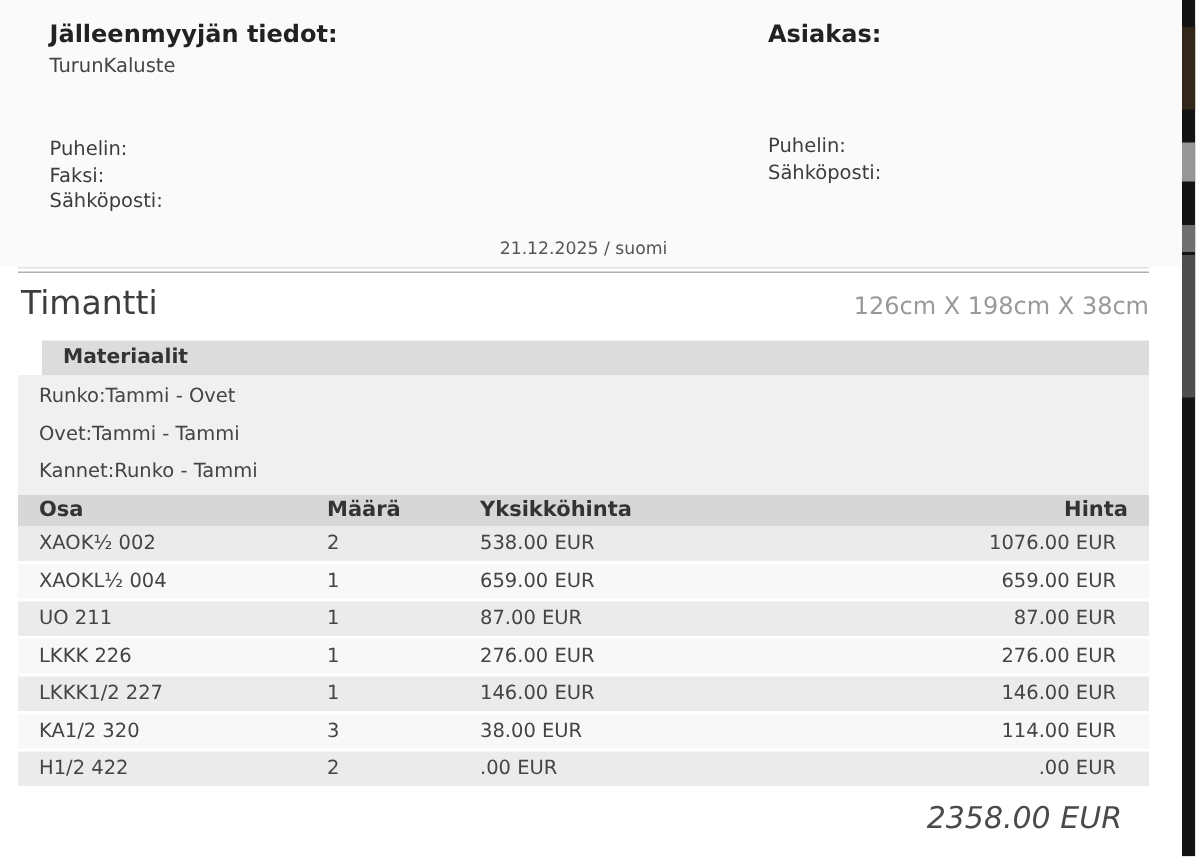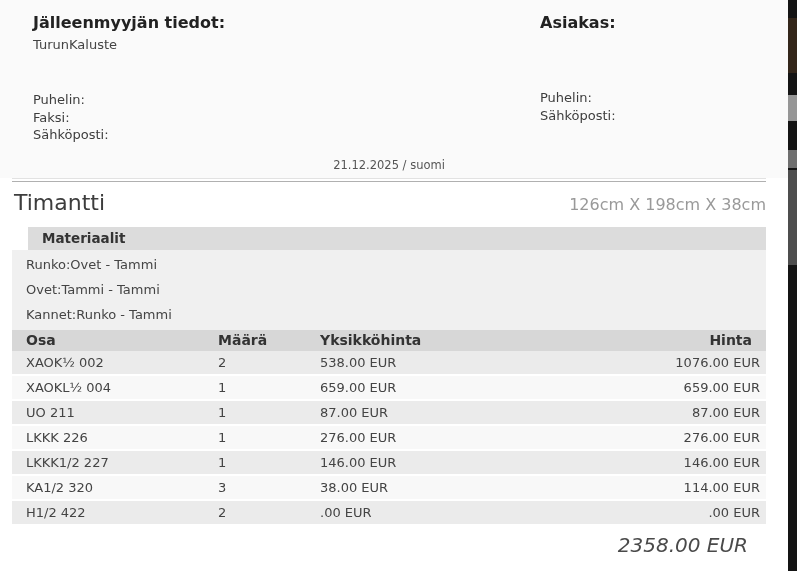--- a/index.html
+++ b/index.html
@@ -19,21 +19,21 @@
   .edge-seg { position:absolute; left:0; width:100%; }
   .edge-seg.s1 { top:18px;  height:55px; background:#33261a; }
   .edge-seg.s2 { top:95px;  height:26px; background:#969696; }
   .edge-seg.s3 { top:150px; height:18px; background:#6f6f6f; }
   .edge-seg.s4 { top:170px; height:95px; background:#4e4e4e; }
 
   .inner { width:788px; }
 
   
   .top-block { background:#fafafa; padding:13px 22px 0 12px; }
-  .parties { display:flex;gap:28px; }
+  .parties { display:flex; }
   .party-left  { width:500px; padding-left:21px; }
   .party-right { flex:1; }
   .party-title { font-size:16px; font-weight:bold; color:#222; margin-bottom:5px; }
   .party-name  { font-size:13px; color:#444; }
   .contact-block { margin-top:39px; }
   .party-right .contact-block { margin-top:57px; }
   .contact-line { font-size:13px; color:#3d3d3d; line-height:17.5px; }
   .date-row { text-align:center; font-size:11.5px; color:#555; padding:14px 0 6px 0; }
   .sep { height:4px; border-top:1px solid #e2e2e2; border-bottom:1px solid #b0b0b0; margin:0 22px 0 12px; }
 
@@ -45,21 +45,21 @@
   
   .materials { margin:9px 22px 0 12px; }
   .strip-header { background:#dcdcdc; font-size:13.5px; font-weight:bold; color:#333; padding:3px 0 4px 14px;margin-left:16px; }
   .materials-body { background:#f0f0f0; padding:2px 0 3px 0; }
   .mat-row { font-size:13px; color:#444; padding:5px 0 5px 14px; }
 
   
   .parts { margin:0 22px 0 12px; }
   .grid-row { display:grid; grid-template-columns:206px 102px 250px 1fr; align-items:center; }
   .grid-row .c1 { padding-left:14px; }
-  .grid-row .c4 { text-align:right; padding-right:6px; }
+  .grid-row .c4 { text-align:right; padding-right:22px; }
   .parts-header { background:#d7d7d7; font-size:14px; font-weight:bold; color:#333; height:21px; }
   .parts-header .c4 { padding-right:14px; }
   .part-row { height:23px; margin-bottom:2px; font-size:13px; color:#444; }
   .part-row.odd  { background:#ebebeb; }
   .part-row.even { background:#f8f8f8; }
 
   
   .total-row { text-align:right; padding-right:40px; margin-top:9px; font-size:20px; color:#4a4a4a;font-style:italic; }
 </style>
 </head>
@@ -93,21 +93,21 @@
     <div class="sep"></div>
 
     <div class="product-row">
       <div class="product-name">Timantti</div>
       <div class="product-dims">126cm X 198cm X 38cm</div>
     </div>
 
     <div class="materials">
       <div class="strip-header">Materiaalit</div>
       <div class="materials-body">
-        <div class="mat-row">Runko:Ovet - Tammi</div>
+        <div class="mat-row">Runko:Tammi - Ovet</div>
         <div class="mat-row">Ovet:Tammi - Tammi</div>
         <div class="mat-row">Kannet:Runko - Tammi</div>
       </div>
     </div>
 
     <div class="parts">
       <div class="grid-row parts-header">
         <div class="c1">Osa</div>
         <div class="c2">Määrä</div>
         <div class="c3">Yksikköhinta</div>

